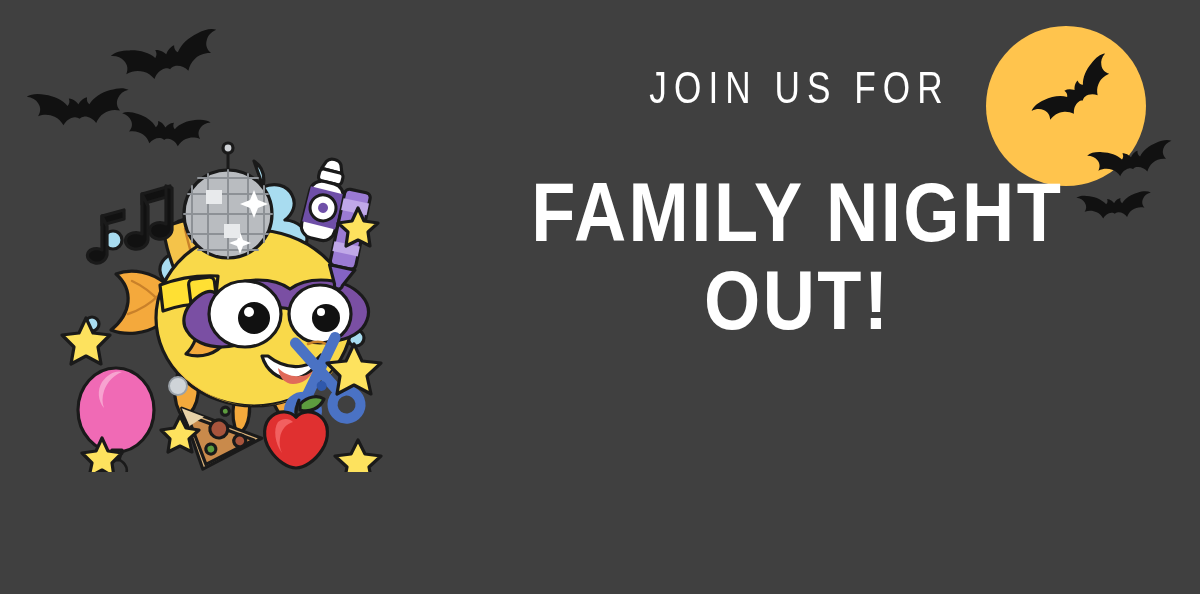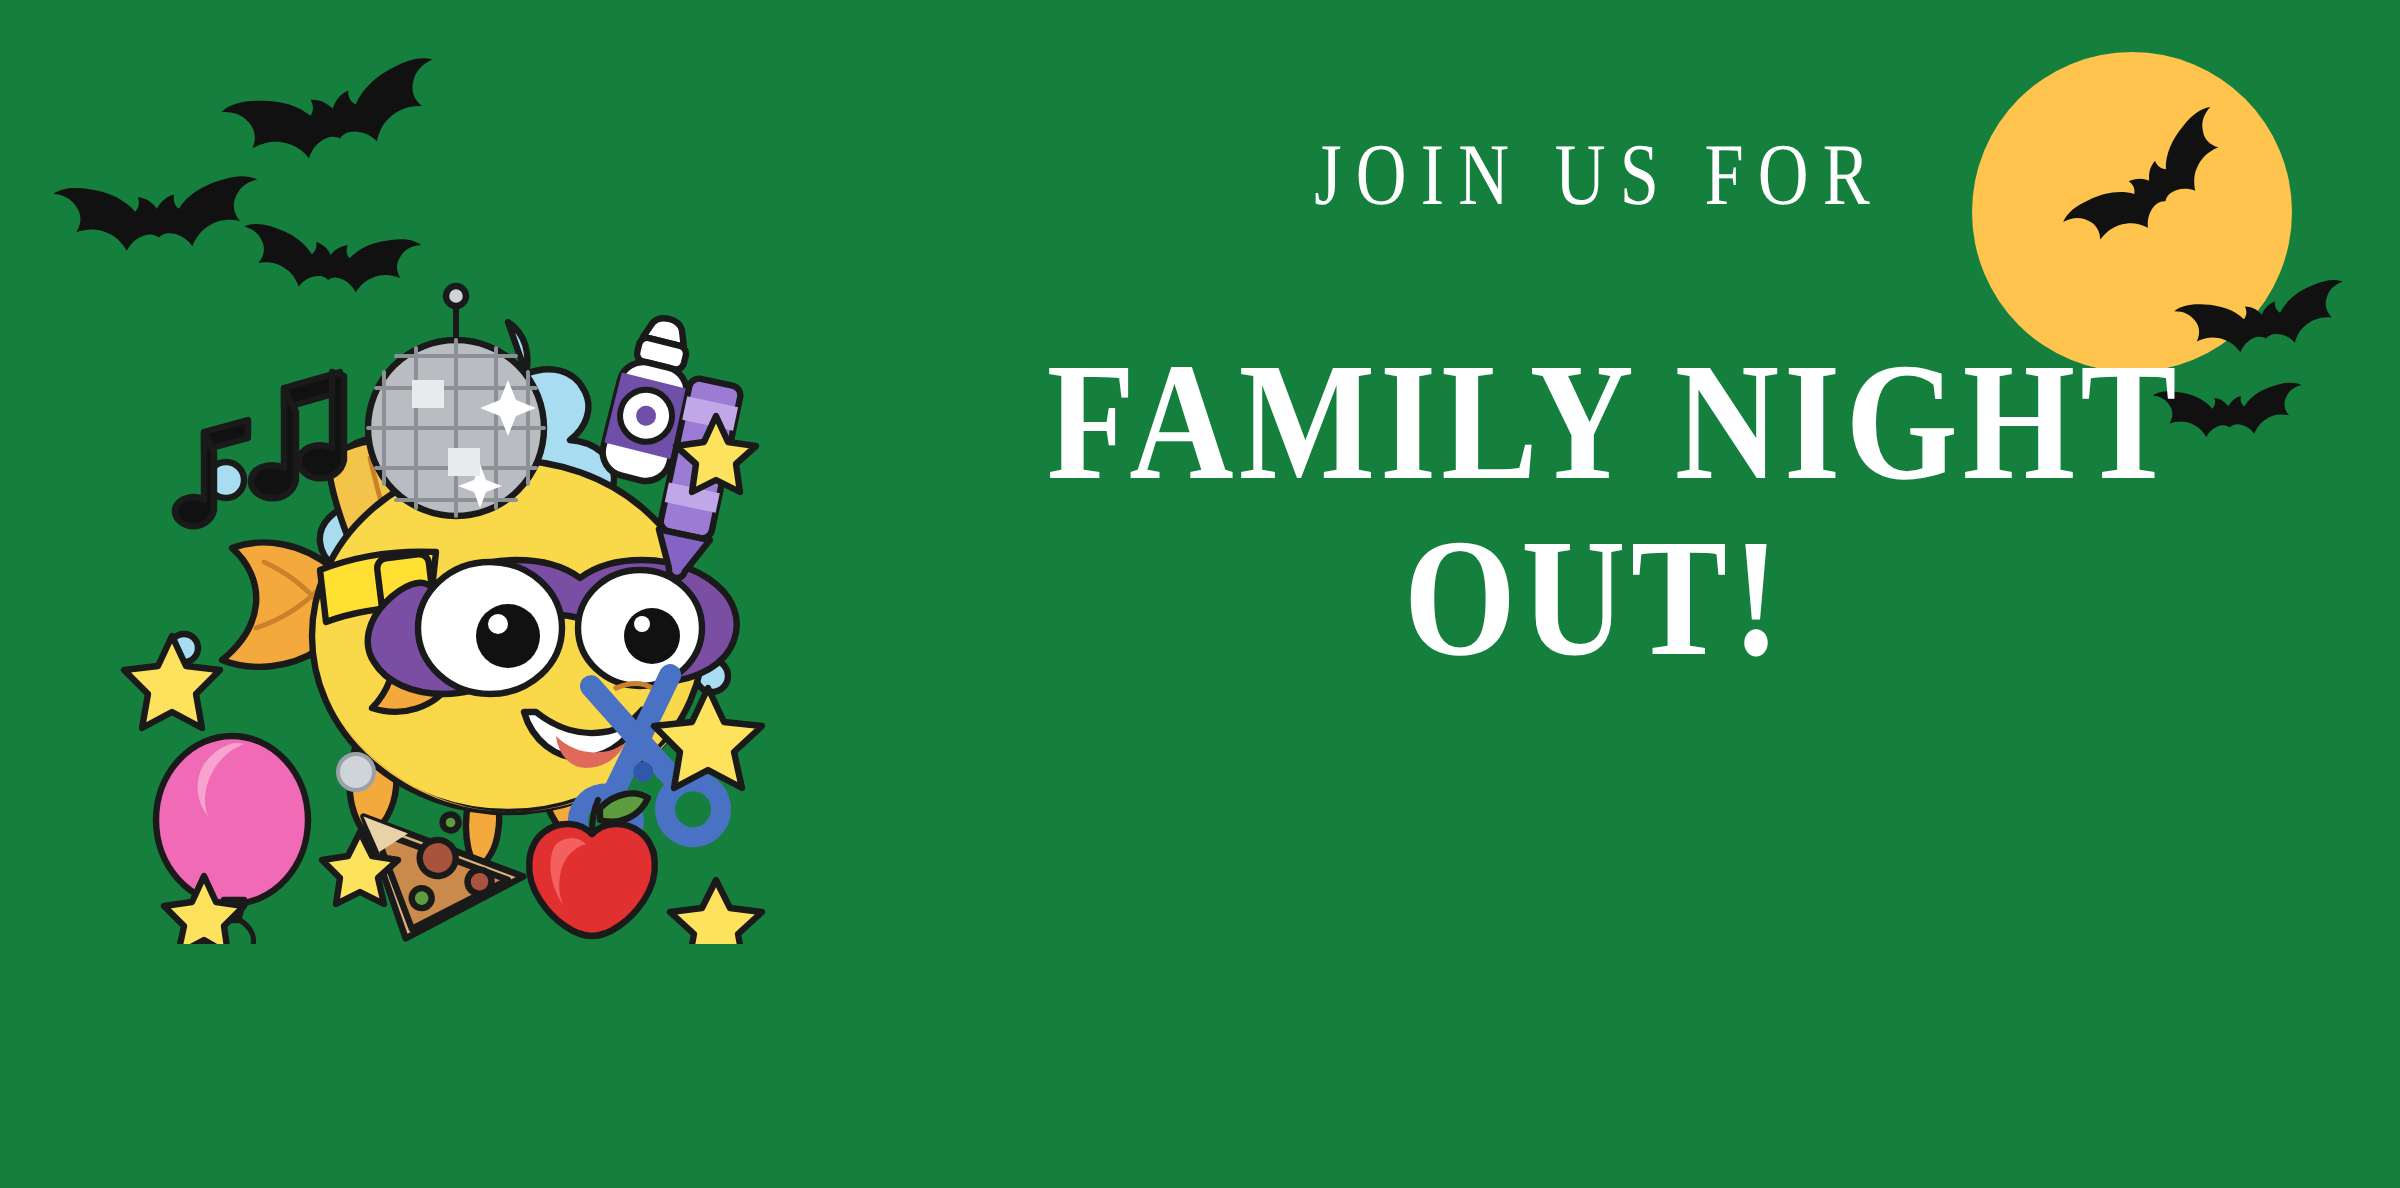--- a/index.html
+++ b/index.html
@@ -6,22 +6,22 @@
   html, body {
     margin: 0;
     padding: 0;
     background: #ffffff;
   }
   #banner {
     position: relative;
     width: 1200px;
     height: 594px;
     overflow: hidden;
-    background: #15803d;
-    font-family: Liberation Serif, serif;
+    background: #404040;
+    font-family: Liberation Sans, sans-serif;
   }
 
   
   .moon {
     position: absolute;
     left: 986px;
     top: 26px;
     width: 160px;
     height: 160px;
     border-radius: 50%;

